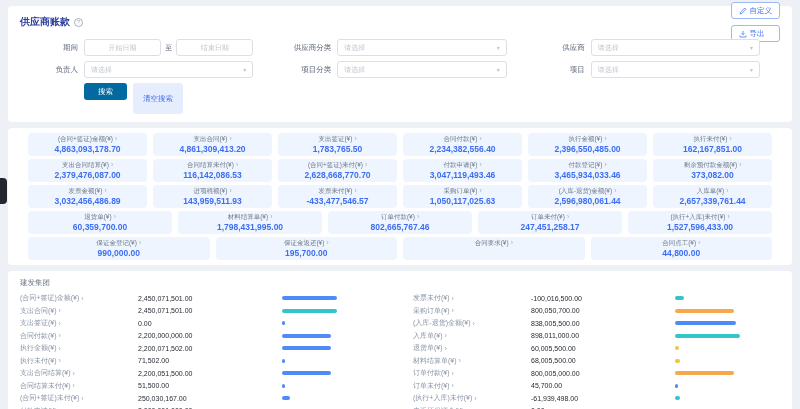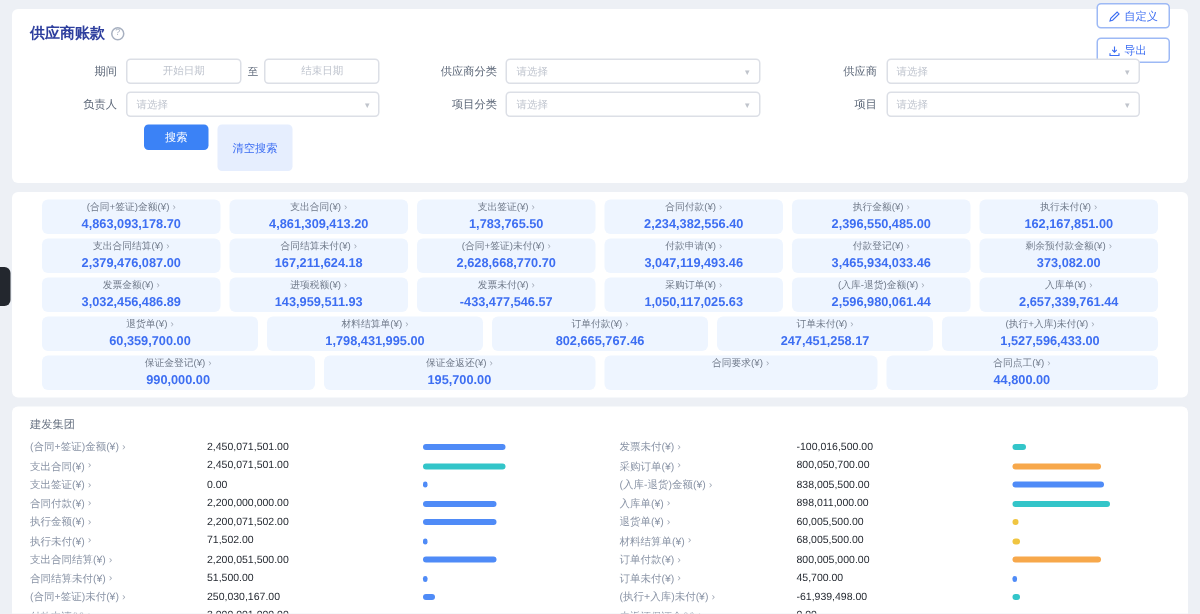--- a/index.html
+++ b/index.html
@@ -31,21 +31,21 @@
   .ctrl { flex:1; height:17px; border:1px solid #dcdfe6; border-radius:3px; background:#fff;
     display:flex; align-items:center; padding:0 6px; color:#bfc4ce; font-size:7px; cursor:pointer; min-width:0;}
   .ctrl .caret { margin-left:auto; color:#c0c4cc; font-size:6px; }
   .range { flex:1; display:flex; align-items:center; gap:4px; min-width:0;}
   .inp { flex:1; min-width:0; height:17px; border:1px solid #dcdfe6; border-radius:3px;
     font-size:7px; padding:0 6px; color:#333; font-family:inherit; text-align:center;}
   .inp::placeholder { color:#bfc4ce; }
   .sep { font-size:7px; color:#5c6778; }
   .btn-row { margin-left:64px; margin-top:2px; display:flex; gap:6px; }
   .btn-primary { height:17px; padding:0 14px; border:none; border-radius:3px;
-    background:#3b82f6; color:#fff; font-size:7.5px; cursor:pointer; font-family:Liberation Sans, sans-serif;margin-left:12px;}
+    background:#0369a1; color:#fff; font-size:7.5px; cursor:pointer; font-family:Liberation Sans, sans-serif;}
   .btn-light { height:31px; padding:0 10px; border:none; border-radius:3px;
     background:#e6eefe; color:#3d6ef2; font-size:7.5px; cursor:pointer; font-family:inherit;}
 
   
   .sum-panel { margin-top:6px; padding:5px 20px; }
   .sum-row { display:flex; gap:6px; margin-bottom:3px; }
   .sum-row:last-child { margin-bottom:0; }
   .sum-card { flex:1 1 0; background:#eef5ff; border-radius:4px; padding:2px 4px;
     text-align:center; cursor:pointer; min-width:0; overflow:hidden;}
   .sum-label { font-size:6.5px; line-height:8px; color:#707a8a; white-space:nowrap; }
@@ -184,21 +184,21 @@
           <div class="sum-value">162,167,851.00</div>
         </div>
       </div>
       <div class="sum-row">
         <div class="sum-card">
           <div class="sum-label"><span>支出合同结算(¥)</span><span class="chev">›</span></div>
           <div class="sum-value">2,379,476,087.00</div>
         </div>
         <div class="sum-card">
           <div class="sum-label"><span>合同结算未付(¥)</span><span class="chev">›</span></div>
-          <div class="sum-value">167,211,624.18</div>
+          <div class="sum-value">116,142,086.53</div>
         </div>
         <div class="sum-card">
           <div class="sum-label"><span>(合同+签证)未付(¥)</span><span class="chev">›</span></div>
           <div class="sum-value">2,628,668,770.70</div>
         </div>
         <div class="sum-card">
           <div class="sum-label"><span>付款申请(¥)</span><span class="chev">›</span></div>
           <div class="sum-value">3,047,119,493.46</div>
         </div>
         <div class="sum-card">

